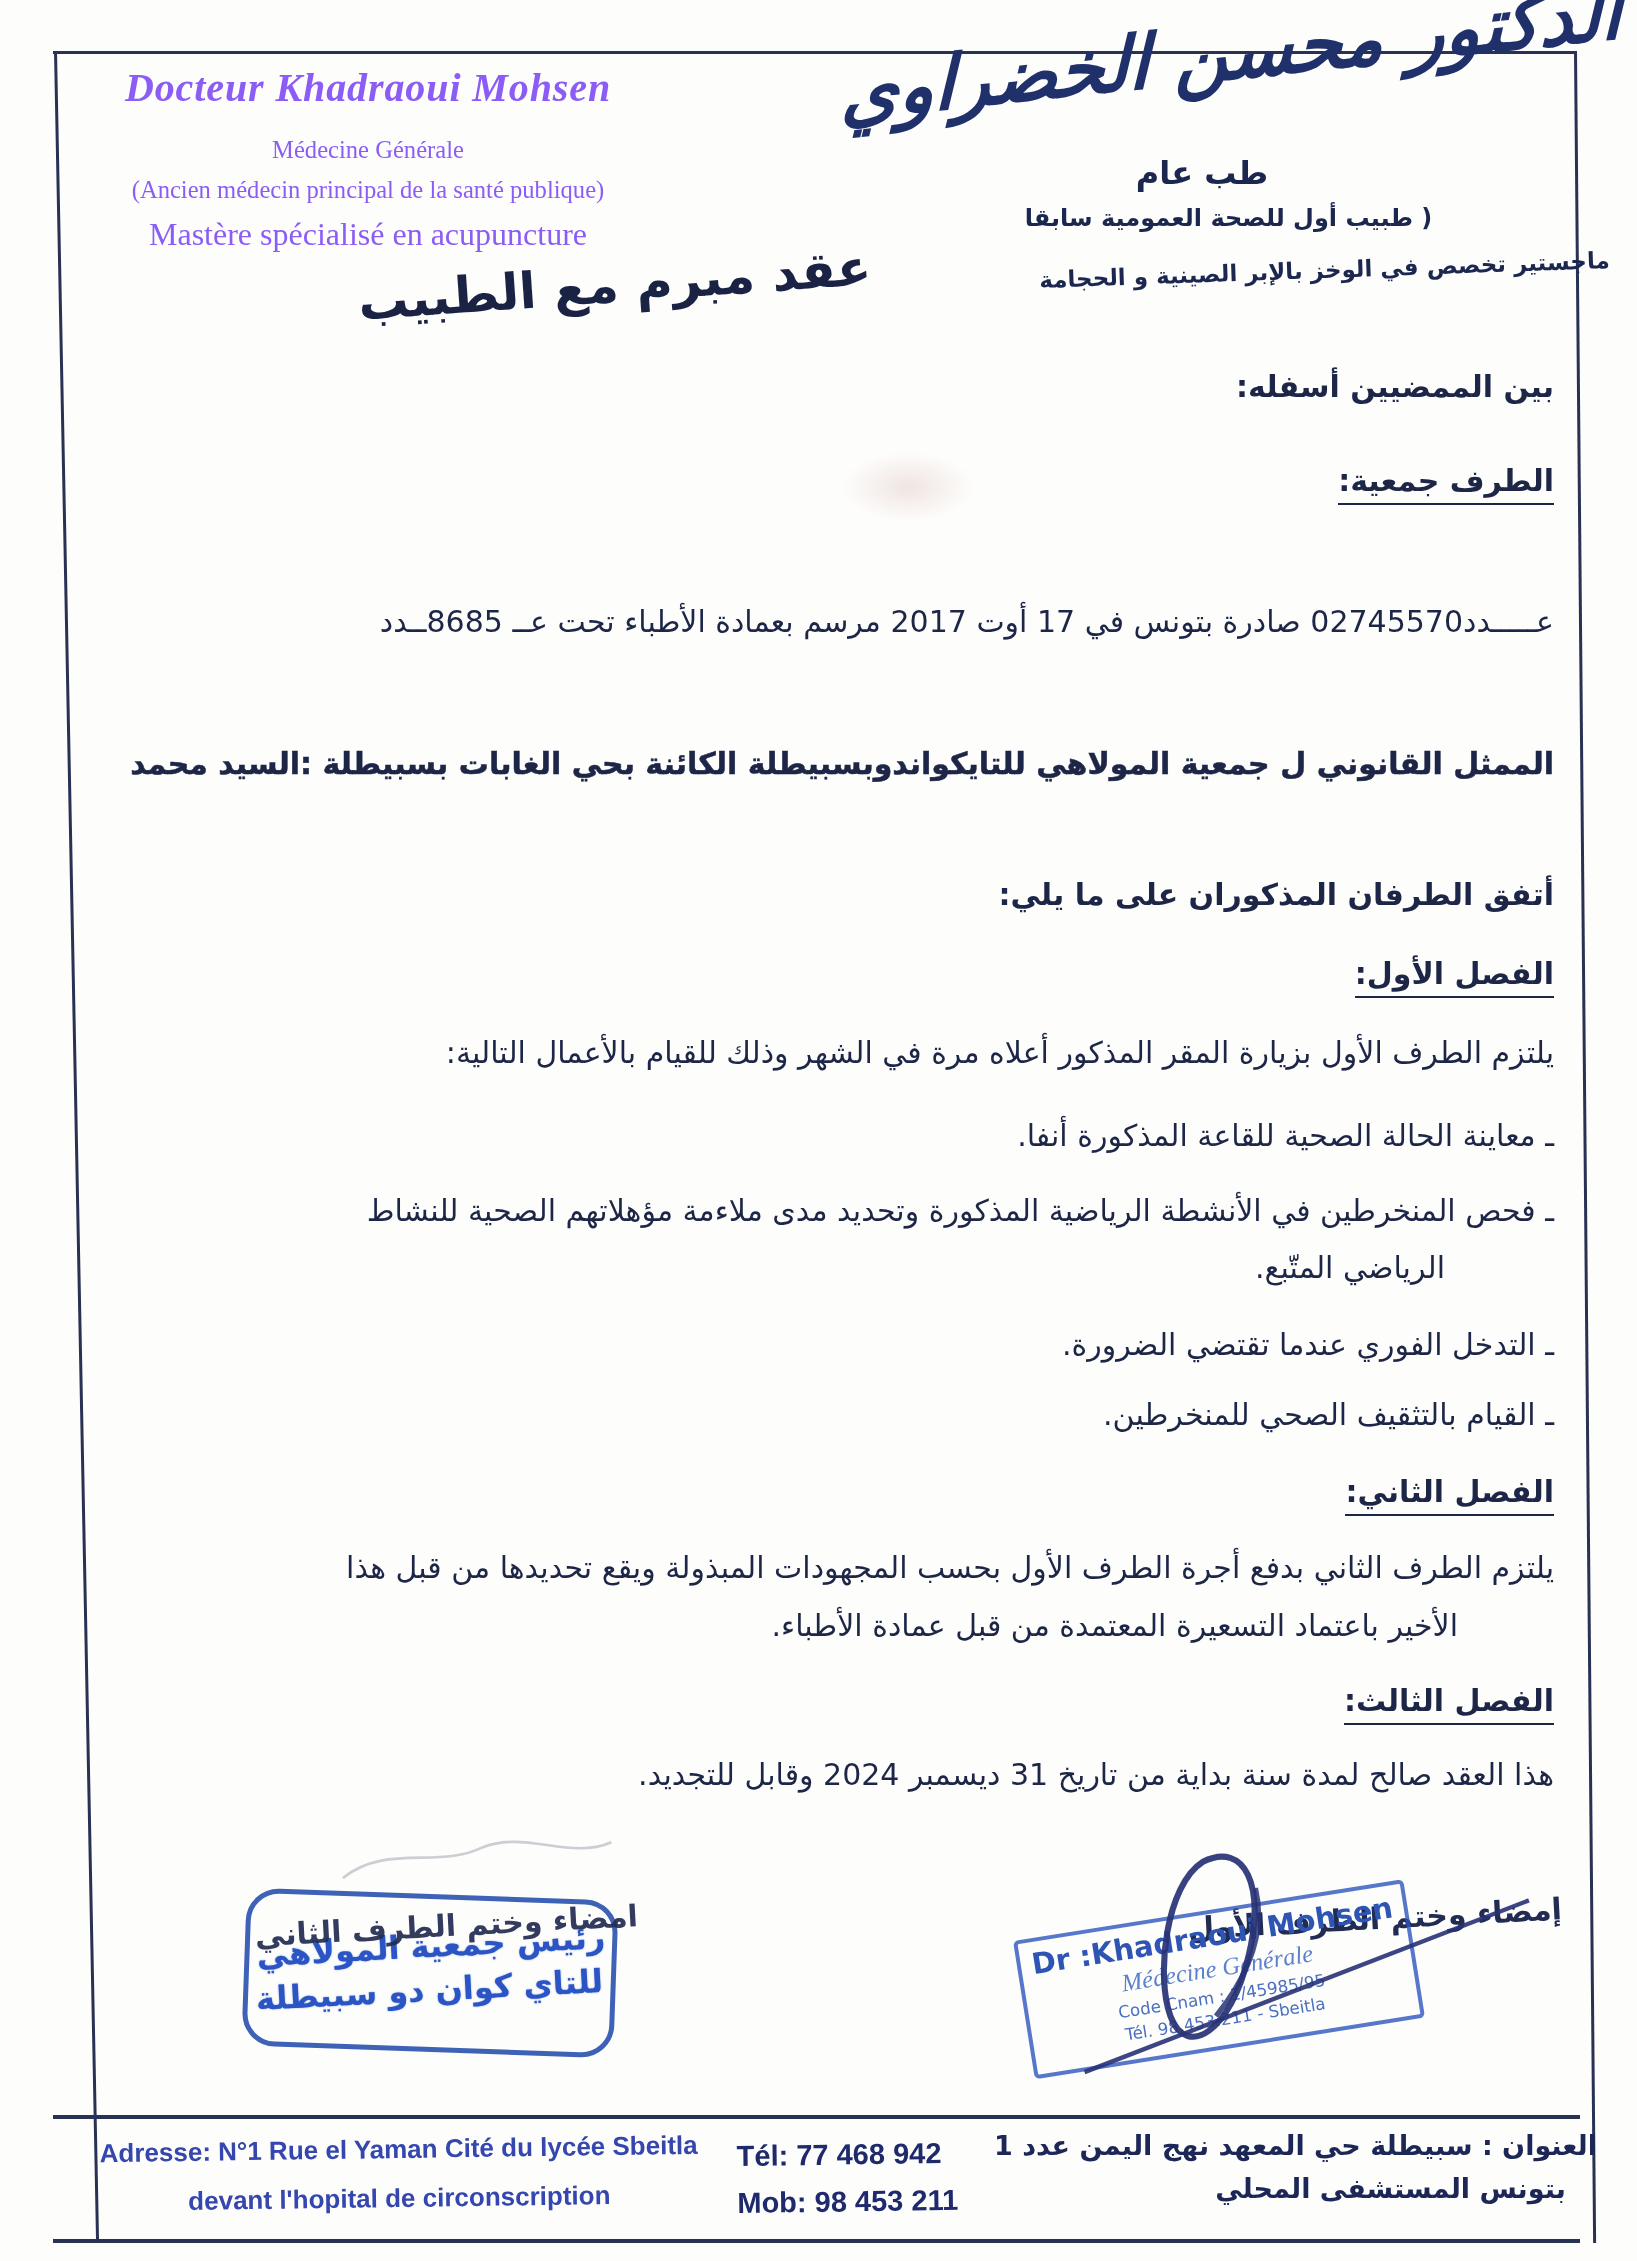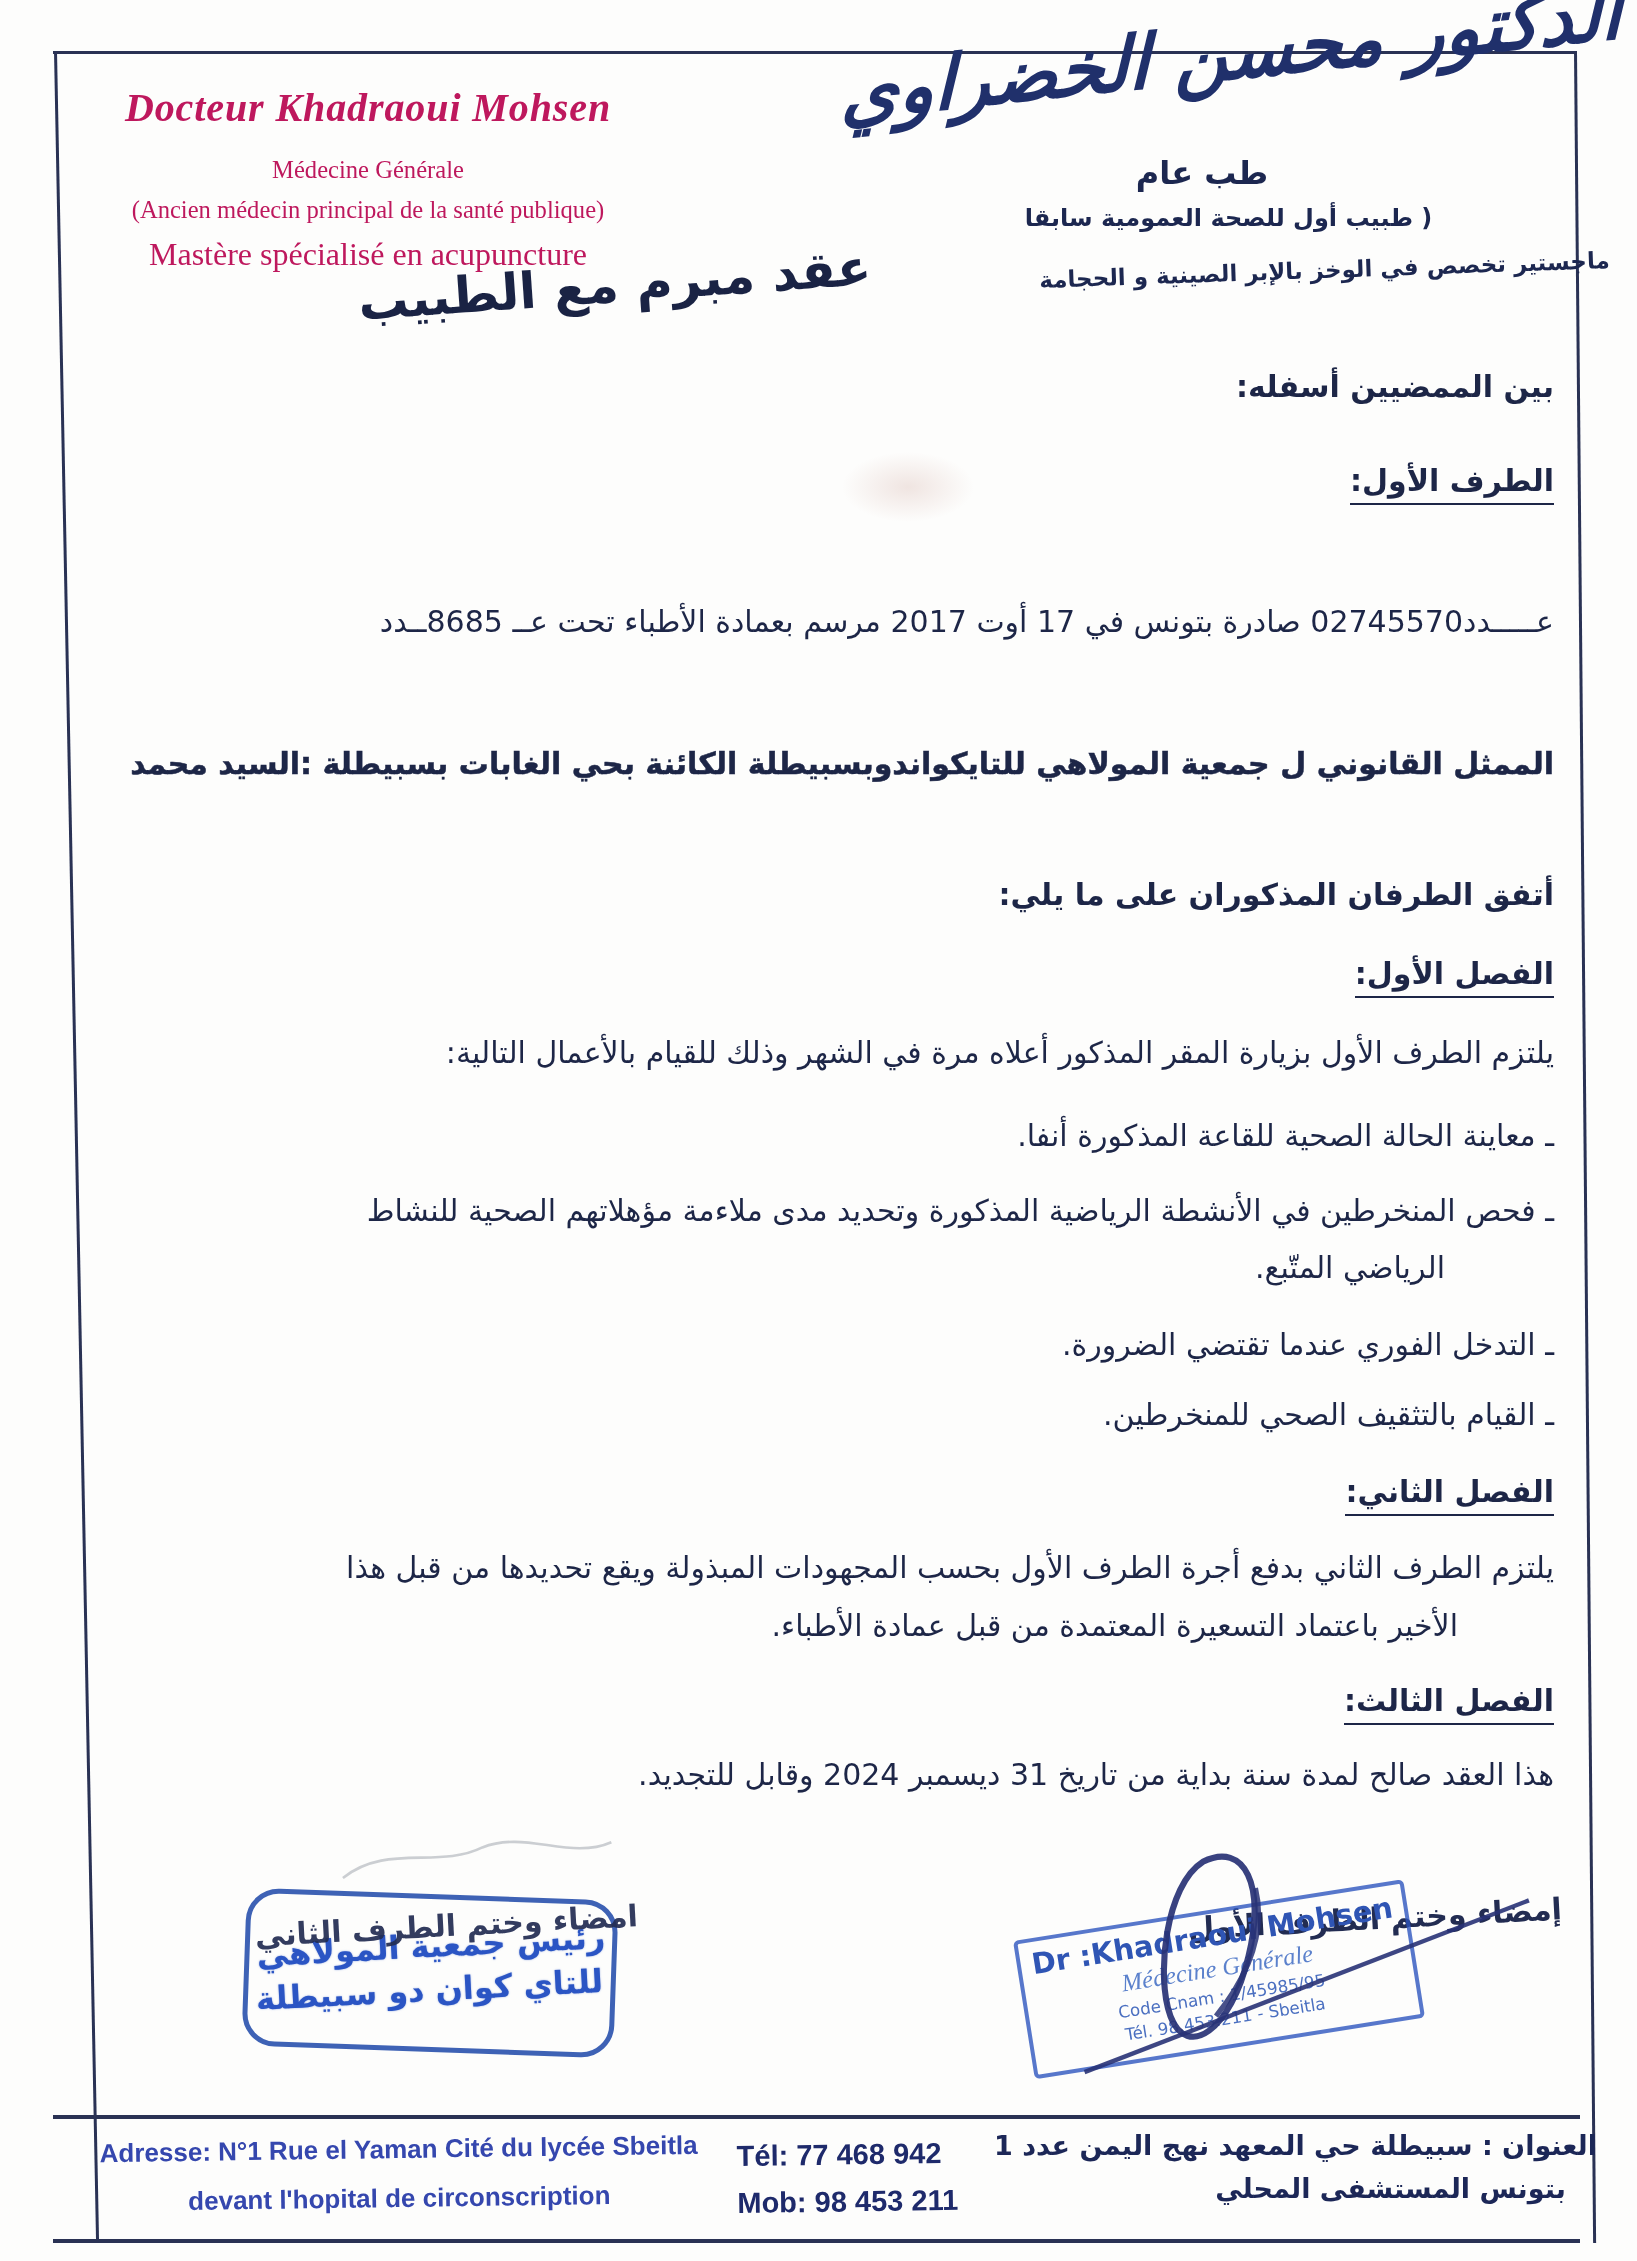--- a/index.html
+++ b/index.html
@@ -11,21 +11,21 @@
   }
   .page{
     position:absolute;inset:0;background:#fdfdfc;color:#1d2647;
   }
   
   .rule{position:absolute;background:#2a3254;}
   .v-rule{width:2.6px;}
   .h-rule{height:2.6px;}
 
   
-  .hdr-left{position:absolute;left:61px;top:84px;width:614px;text-align:center;color:#be185d;}
+  .hdr-left{position:absolute;left:61px;top:64px;width:614px;text-align:center;color:#8b5cf6;}
   .hdr-left .docname{
     font-family:"Liberation Serif",serif;font-weight:bold;font-style:italic;
     font-size:40px;letter-spacing:0.9px;white-space:nowrap;
   }
   .hdr-left .sub{font-family:"Liberation Serif",serif;font-size:24.6px;margin-top:12.3px;}
   .hdr-left .sub3{font-size:32px;}
 
   .hdr-right{position:absolute;left:930px;top:0;width:693px;text-align:center;color:#1c2750;direction:rtl;}
   .callig{
     position:absolute;left:0;top:5.3px;width:693px;
@@ -128,21 +128,21 @@
     <div class="r2">( طبيب أول للصحة العمومية سابقا</div>
     <div class="r3">ماجستير تخصص في الوخز بالإبر الصينية و الحجامة</div>
   </div>
 
   <div class="title">عقد مبرم مع الطبيب</div>
 
   <div class="smudge"></div>
 
   <div class="line b" style="top:369px;">بين الممضيين أسفله:</div>
 
-  <div class="line b h-underline" style="top:463px;"><span>الطرف الأول:</span></div>
+  <div class="line b h-underline" style="top:463px;"><span>الطرف جمعية:</span></div>
   <div class="line" style="top:604px;">عـــــدد02745570 صادرة بتونس في 17 أوت 2017 مرسم بعمادة الأطباء تحت عــ 8685ــدد</div>
 
   <div class="line heavy" style="top:746px;">الممثل القانوني ل جمعية المولاهي للتايكواندوبسبيطلة الكائنة بحي الغابات بسبيطلة :السيد محمد</div>
 
   <div class="line b" style="top:877px;">أتفق الطرفان المذكوران على ما يلي:</div>
 
   <div class="line b h-underline" style="top:956px;"><span>الفصل الأول:</span></div>
   <div class="line" style="top:1035px;">يلتزم الطرف الأول بزيارة المقر المذكور أعلاه مرة في الشهر وذلك للقيام بالأعمال التالية:</div>
 
   <div class="line" style="top:1118px;">ـ معاينة الحالة الصحية للقاعة المذكورة أنفا.</div>

